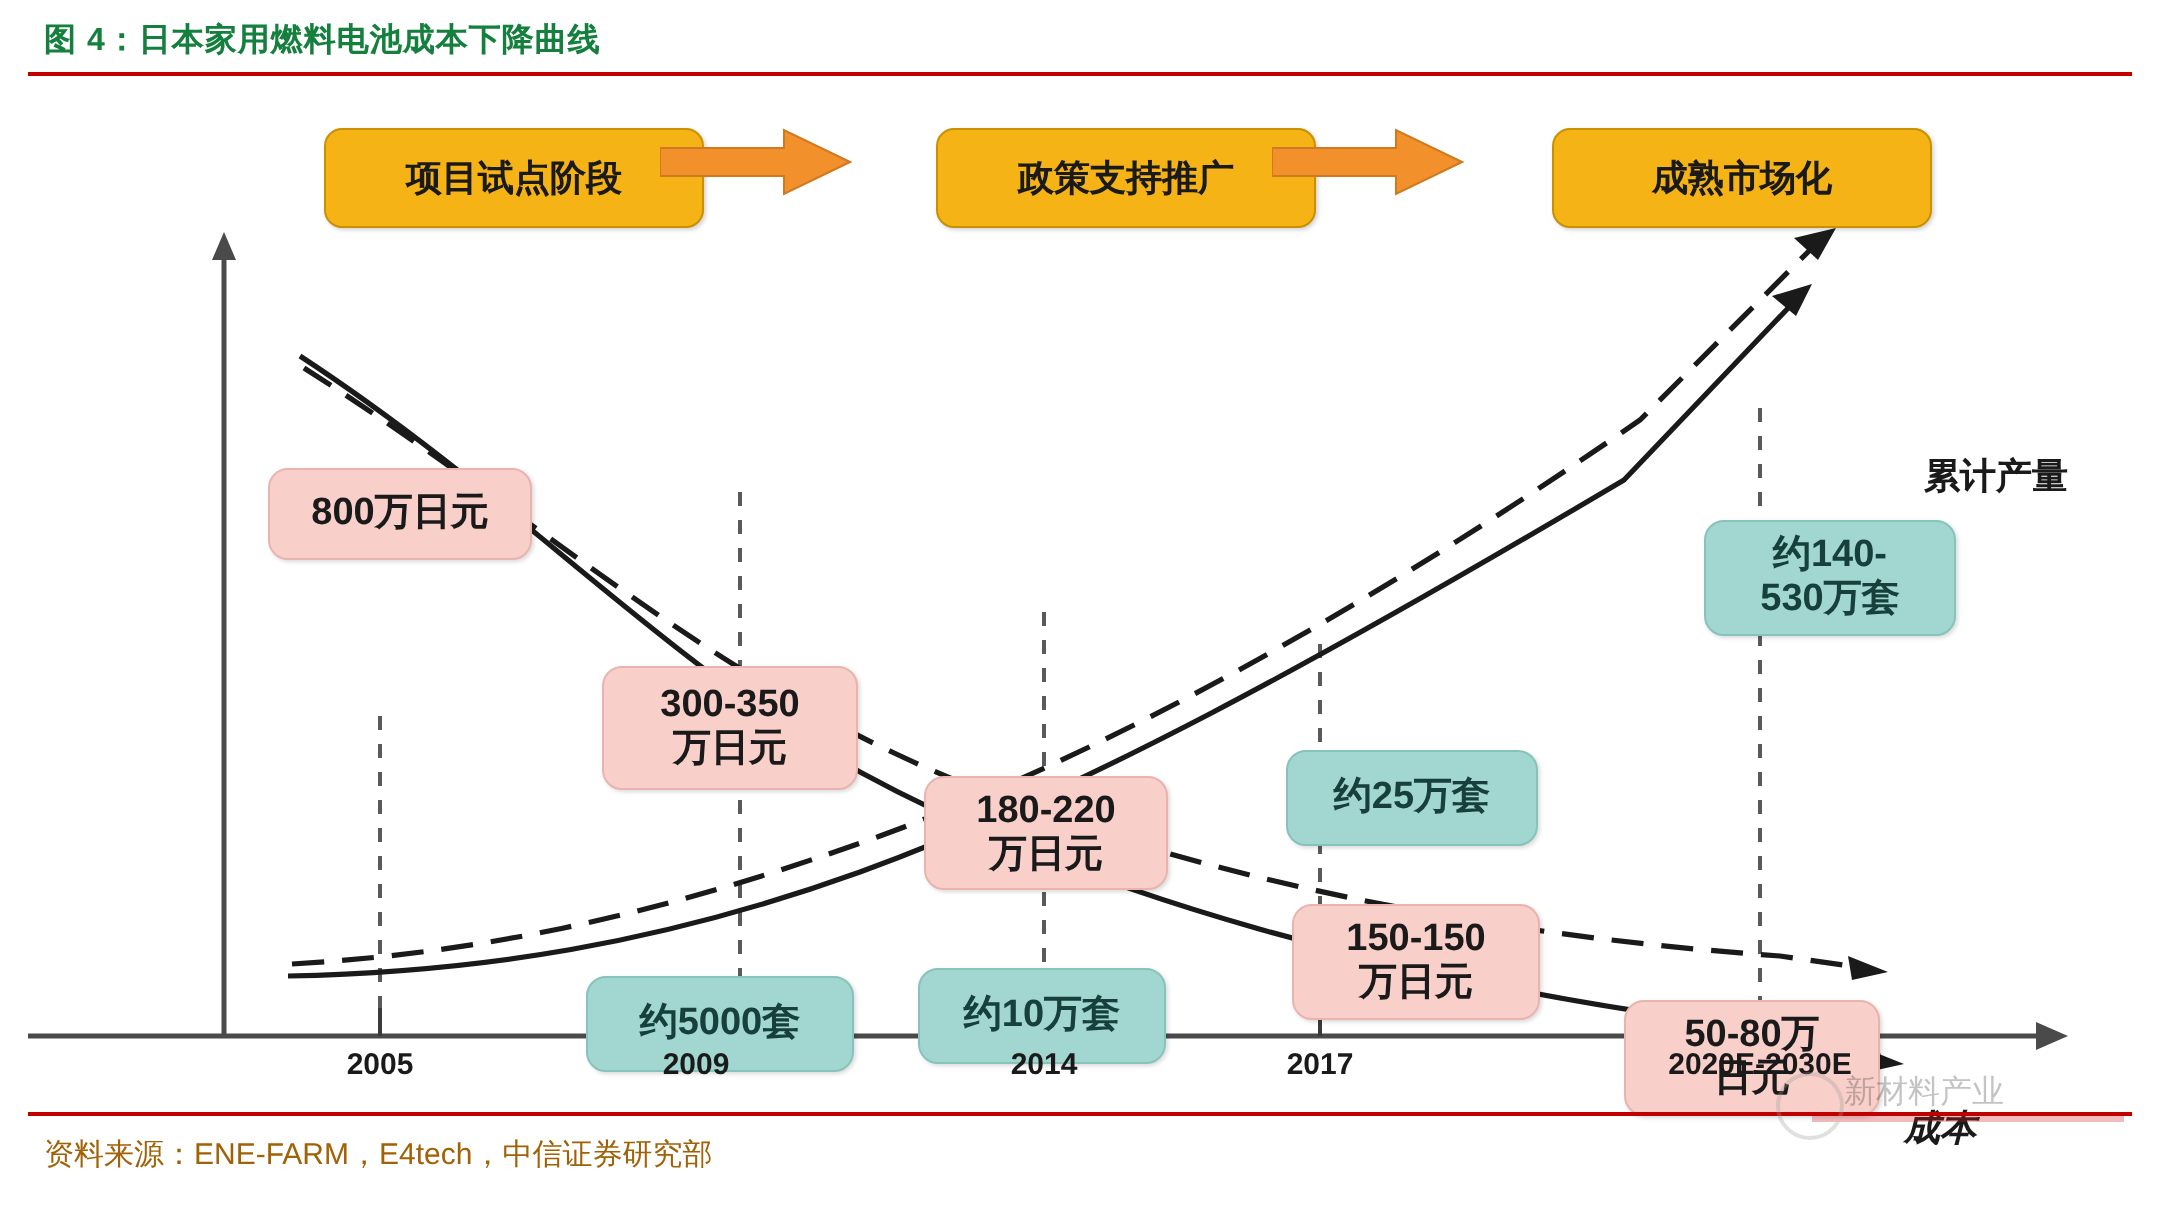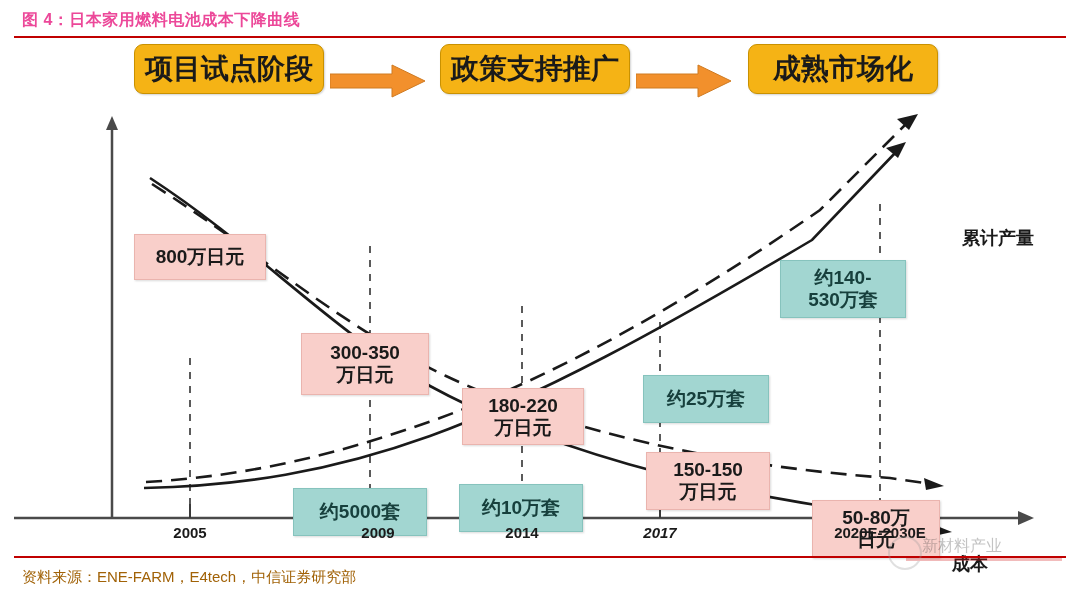--- a/index.html
+++ b/index.html
@@ -6,90 +6,91 @@
   body{
     width:1080px;height:606px;background:#ffffff;
     font-family:"Liberation Sans","DejaVu Sans",sans-serif;
     color:#231f20;overflow:hidden;position:relative;
   }
   #root{position:relative;width:1080px;height:606px;}
 
   
   .fig-title{
     position:absolute;left:22px;top:10px;
-    font-size:16px;font-weight:bold;letter-spacing:.5px;color:#ec4899;
+    font-size:16px;font-weight:bold;letter-spacing:.5px;color:#15803d;
     white-space:nowrap;
   }
   .rule{
     position:absolute;left:14px;width:1052px;height:2px;background:#c00000;
   }
   .rule.top{top:36px;}
   .rule.bottom{top:556px;}
   .source{
     position:absolute;left:22px;top:568px;
     font-size:15px;font-weight:normal;color:#a16207;white-space:nowrap;
   }
 
   
   .banner-box{
-    position:absolute;top:44px;height:48px;
+    position:absolute;top:64px;height:48px;
     background:#f5b315;border:1px solid #c99100;border-radius:9px;
     display:flex;align-items:center;justify-content:center;
-    font-size:28px;font-weight:bold;color:#1a1a1a;
+    font-size:18px;font-weight:bold;color:#1a1a1a;
     box-shadow:1px 1px 2px rgba(0,0,0,.18);
+    margin-left:28px;
   }
   #bbox0{left:134px;width:188px;}
   #bbox1{left:440px;width:188px;}
   #bbox2{left:748px;width:188px;}
 
   .arrow-wrap{position:absolute;top:64px;height:34px;width:96px;}
   #arw0{left:330px;}
   #arw1{left:636px;}
   .arrow-wrap svg{display:block;}
 
   
   .plot{position:absolute;left:0;top:100px;width:1080px;height:440px;}
   .plot svg{position:absolute;left:0;top:0;}
 
   
   .callout{
-    position:absolute;border-radius:0;
+    position:absolute;border-radius:10px;
     display:flex;align-items:center;justify-content:center;text-align:center;
     font-size:19px;font-weight:bold;color:#1a1a1a;line-height:1.15;
     padding:4px 20px;box-sizing:border-box;
     box-shadow:1px 1px 2px rgba(0,0,0,.15);
   }
   .callout.cost{background:#f9cfca;border:1px solid #eab4ae;}
   .callout.prod{background:#a2d6d1;border:1px solid #86c3bd;color:#17403d;}
 
   
   #co0{left:134px;top:134px;width:132px;height:46px;}
   #co1{left:301px;top:233px;width:128px;height:62px;}
   #co2{left:462px;top:288px;width:122px;height:57px;}
   #co3{left:646px;top:352px;width:124px;height:58px;}
   #co4{left:812px;top:400px;width:128px;height:58px;}
   
   #pr0{left:130px;top:415px;width:126px;height:48px;}
   #pr1{left:293px;top:388px;width:134px;height:48px;}
   #pr2{left:459px;top:384px;width:124px;height:48px;}
   #pr3{left:643px;top:275px;width:126px;height:48px;}
-  #pr4{left:780px;top:160px;width:126px;height:58px;}
+  #pr4{left:852px;top:160px;width:126px;height:58px;}
 
   
   .tick-label{
     position:absolute;font-size:15px;font-weight:bold;color:#1a1a1a;
     white-space:nowrap;transform:translateX(-50%);
   }
   
   .series-label{
     position:absolute;font-size:18px;font-weight:bold;color:#1a1a1a;
     white-space:nowrap;
   }
   #lbl-prod{left:962px;top:126px;}
-  #lbl-cost{left:952px;top:452px;}
+  #lbl-cost{left:952px;top:452px;font-style:italic;}
 
   
   .watermark{
     position:absolute;left:888px;top:534px;width:180px;height:46px;
     opacity:.30;pointer-events:none;
   }
   .wm-text{
     position:absolute;left:34px;top:2px;
     font-size:16px;font-weight:normal;color:#3b3b3b;white-space:nowrap;
   }
@@ -170,23 +171,23 @@
 
     <div class="callout prod" id="pr1">约5000套</div>
     <div class="callout prod" id="pr2">约10万套</div>
     <div class="callout prod" id="pr3">约25万套</div>
     <div class="callout prod" id="pr4">约140-530万套</div>
 
     <div class="series-label" id="lbl-prod">累计产量</div>
     <div class="series-label" id="lbl-cost">成本</div>
 
     <div class="tick-label" style="left:190px;top:424px;">2005</div>
-    <div class="tick-label" style="left:378px;top:424px;">2009</div>
+    <div class="tick-label" style="left:348px;top:424px;">2009</div>
     <div class="tick-label" style="left:522px;top:424px;">2014</div>
-    <div class="tick-label" style="left:660px;top:424px;font-style:italic;">2017</div>
+    <div class="tick-label" style="left:660px;top:424px;">2017</div>
     <div class="tick-label" style="left:880px;top:424px;">2020E-2030E</div>
   </div>
 
   <div class="rule bottom"></div>
   <div class="source">资料来源：ENE-FARM，E4tech，中信证券研究部</div>
 
   <div class="watermark">
     <div class="wm-circle"></div>
     <div class="wm-text">新材料产业</div>
     <div class="wm-bar"></div>

